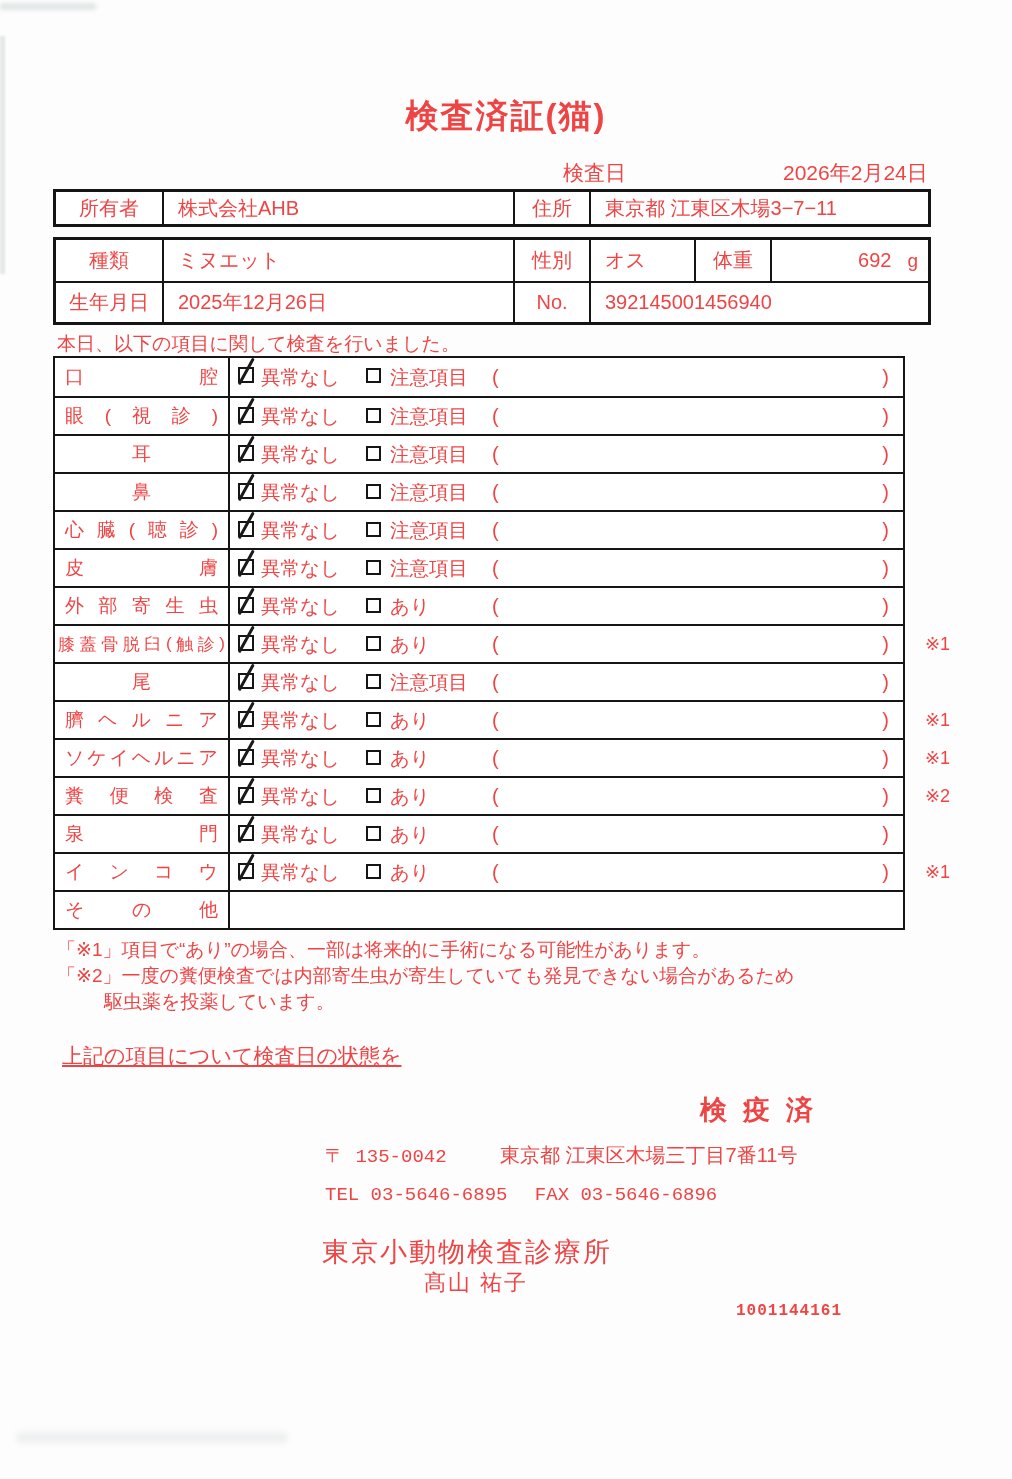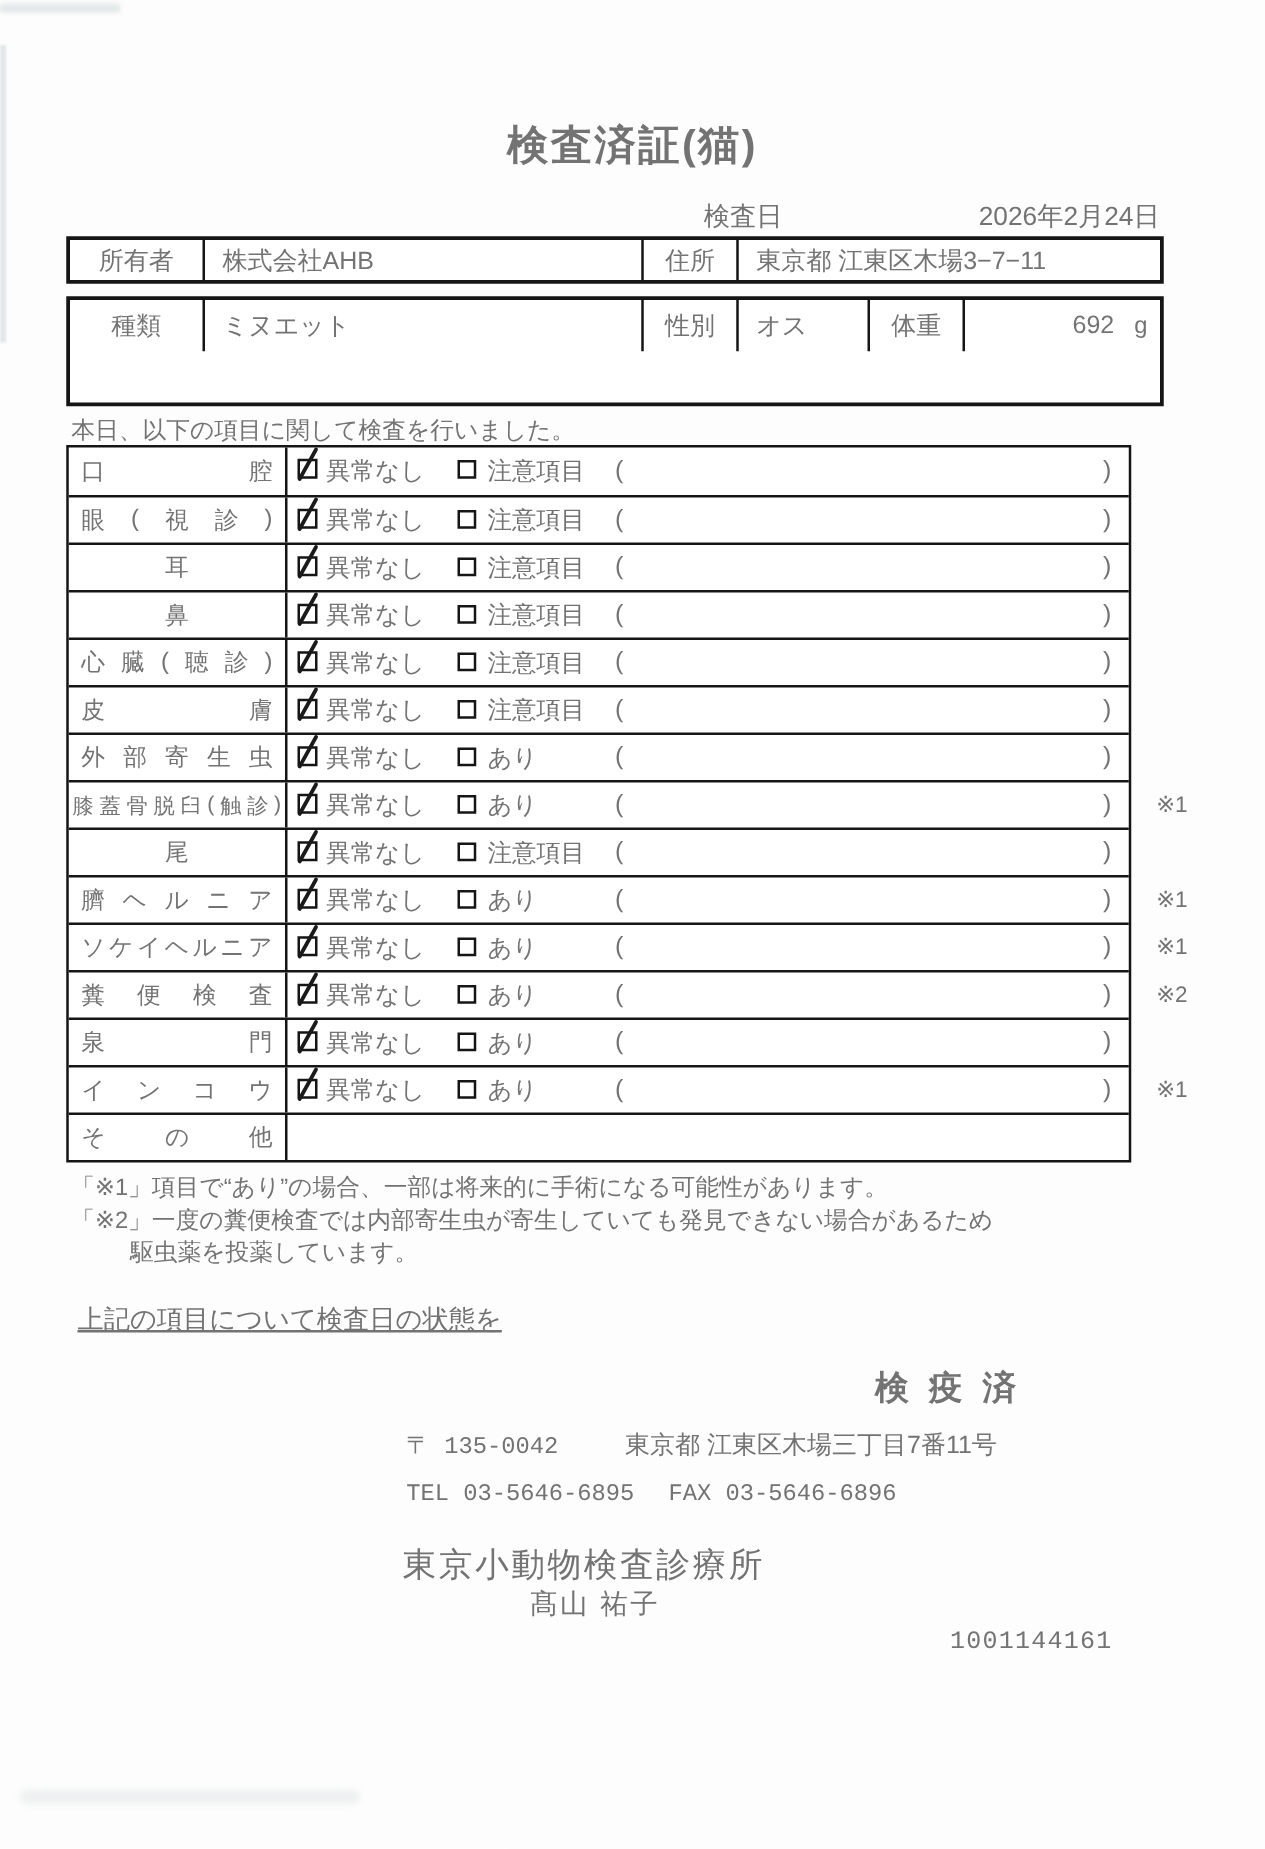--- a/index.html
+++ b/index.html
@@ -1,21 +1,21 @@
 <!DOCTYPE html>
 <html><head>
 <meta charset="utf-8">
 <style>
   html,body{margin:0;padding:0;background:#ffffff;}
   .page{
     position:relative;
     width:1012px;height:1479px;
     background:#fdfdfd;
     font-family:"Liberation Sans","DejaVu Sans",sans-serif;
-    color:#737373;
+    color:#ef4444;
     overflow:hidden;
   }
   
   .edge-strip{position:absolute;left:0;top:36px;width:5px;height:238px;background:#e4e7e7;filter:blur(1px);}
   .corner-streak{position:absolute;left:0;top:3px;width:96px;height:7px;background:#e2e6e6;filter:blur(2px);}
   .bottom-smudge{position:absolute;left:16px;top:1432px;width:272px;height:11px;background:#b9bec0;opacity:.22;filter:blur(3px);border-radius:6px;}
 
   .title{
     position:absolute;top:94px;left:0;width:100%;
     text-align:center;font-size:33px;font-weight:600;letter-spacing:2px;
@@ -77,21 +77,21 @@
   .disclaimer{position:absolute;top:1042px;left:62px;font-size:21px;line-height:27px;text-decoration:underline;}
   .stamp{position:absolute;top:1092px;left:700px;font-size:27px;font-weight:600;letter-spacing:16px;white-space:nowrap;}
 
   .mono{font-family:"Liberation Mono","DejaVu Sans Mono",monospace;}
   .postal-line{position:absolute;top:1142px;left:325px;font-size:19px;white-space:nowrap;}
   .postal-line .addr{margin-left:42px;font-family:"Liberation Sans","DejaVu Sans",sans-serif;font-size:20px;}
   .tel-line{position:absolute;top:1184px;left:325px;font-size:19px;white-space:nowrap;}
   .tel-line .fax{margin-left:16px;}
   .clinic{position:absolute;top:1234px;left:322px;font-size:27px;letter-spacing:2px;}
   .examiner{position:absolute;top:1268px;left:424px;font-size:22px;letter-spacing:2px;}
-  .serial{position:absolute;top:1302px;left:760px;font-size:20px;letter-spacing:1px;}
+  .serial{position:absolute;top:1302px;left:736px;font-size:16px;letter-spacing:1px;font-weight:bold;}
 </style>
 </head>
 <body>
 
 <div class="page">
 
   <div class="corner-streak"></div>
   <div class="edge-strip"></div>
   <div class="bottom-smudge"></div>
 
@@ -114,20 +114,26 @@
       <div class="hcell lab w-owner">種類</div>
       <div class="hcell val bdr w-ownerval">ミヌエット</div>
       <div class="hcell lab w-addr">性別</div>
       <div class="hcell val bdr w-sexval">オス</div>
       <div class="hcell lab w-weight">体重</div>
       <div class="hcell w-weightval">
         <span>692</span>
         <span class="unit">g</span>
       </div>
     </div>
+    <div class="hrow">
+      <div class="hcell lab w-owner">生年月日</div>
+      <div class="hcell val bdr w-ownerval">2025年12月26日</div>
+      <div class="hcell lab w-addr">No.</div>
+      <div class="hcell val w-addrval">392145001456940</div>
+    </div>
   </div>
 
   <div class="intro">本日、以下の項目に関して検査を行いました。</div>
 
   <div class="itable" id="insp-rows">
       <div class="irow">
       <div class="ilabel">
           <span>口</span>
           <span>腔</span>
         </div>

